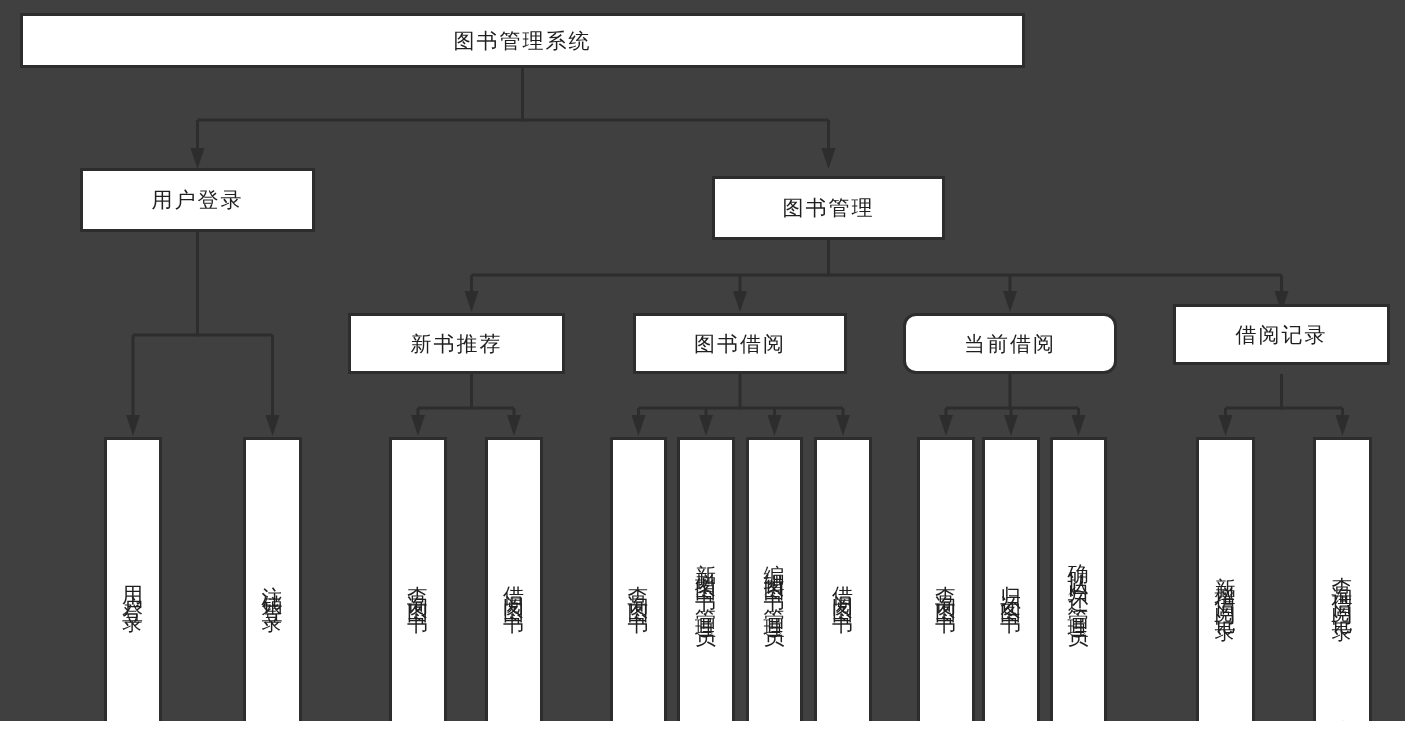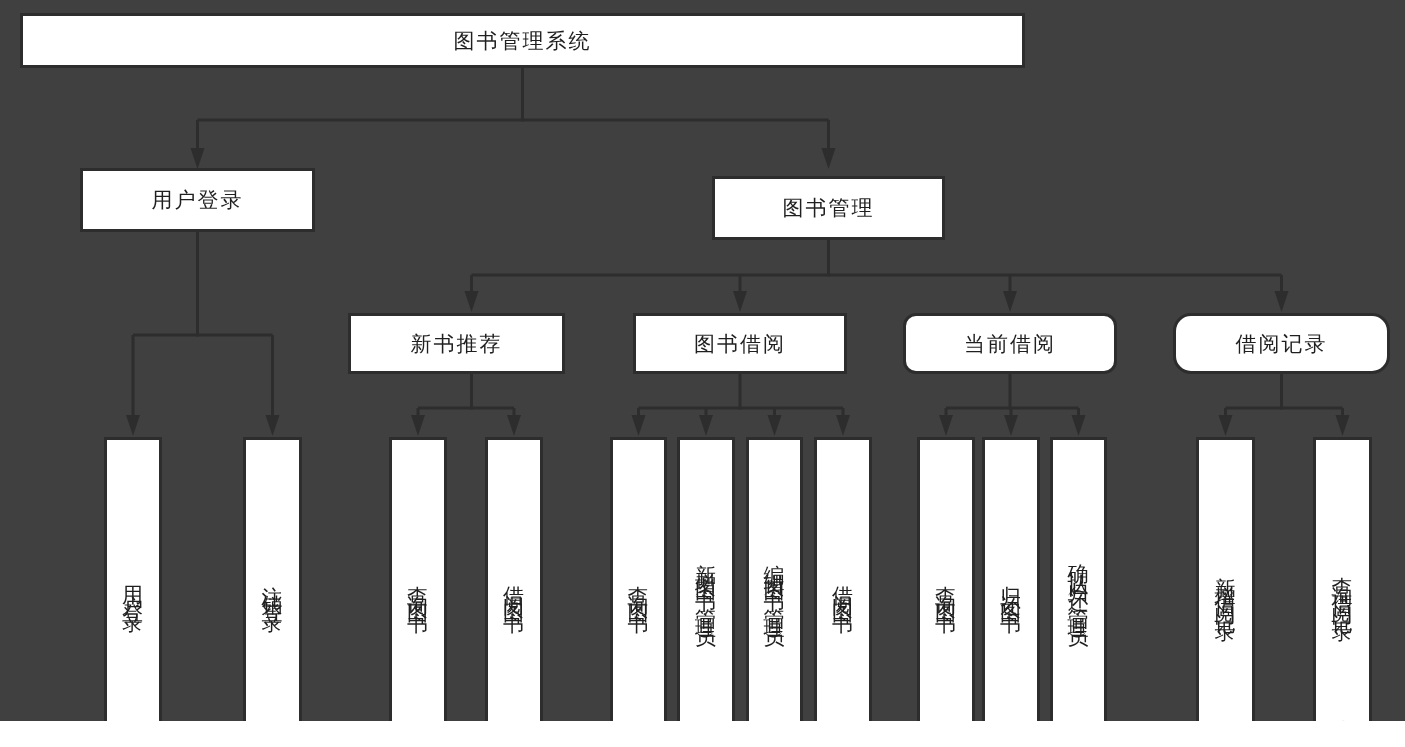--- a/index.html
+++ b/index.html
@@ -97,21 +97,21 @@
   </svg>
 
   <div class="box h" style="left:20px;top:13px;width:1005px;height:55px;">图书管理系统</div>
 
   <div class="box h" style="left:80px;top:168px;width:235px;height:64px;">用户登录</div>
   <div class="box h" style="left:712px;top:168px;width:233px;height:64px;margin-top:8px;">图书管理</div>
 
   <div class="box h" style="left:348px;top:313px;width:217px;height:61px;">新书推荐</div>
   <div class="box h" style="left:633px;top:313px;width:214px;height:61px;">图书借阅</div>
   <div class="box h" style="left:903px;top:313px;width:214px;height:61px;border-radius:13px;">当前借阅</div>
-  <div class="box h" style="left:1173px;top:313px;width:217px;height:61px;border-radius:18px;">借阅记录</div>
+  <div class="box h" style="left:1173px;top:304px;width:217px;height:61px;">借阅记录</div>
 
   <div class="box v" style="left:104px;top:437px;width:58px;height:300px;">用户登录</div>
   <div class="box v" style="left:243px;top:437px;width:59px;height:300px;">注销登录</div>
 
   <div class="box v" style="left:389px;top:437px;width:58px;height:300px;">查询图书</div>
   <div class="box v" style="left:485px;top:437px;width:58px;height:300px;">借阅图书</div>
 
   <div class="box v" style="left:610px;top:437px;width:57px;height:300px;">查询图书</div>
   <div class="box v" style="left:677px;top:437px;width:58px;height:300px;">新增图书（管理员）</div>
   <div class="box v" style="left:746px;top:437px;width:57px;height:300px;">编辑图书（管理员）</div>

